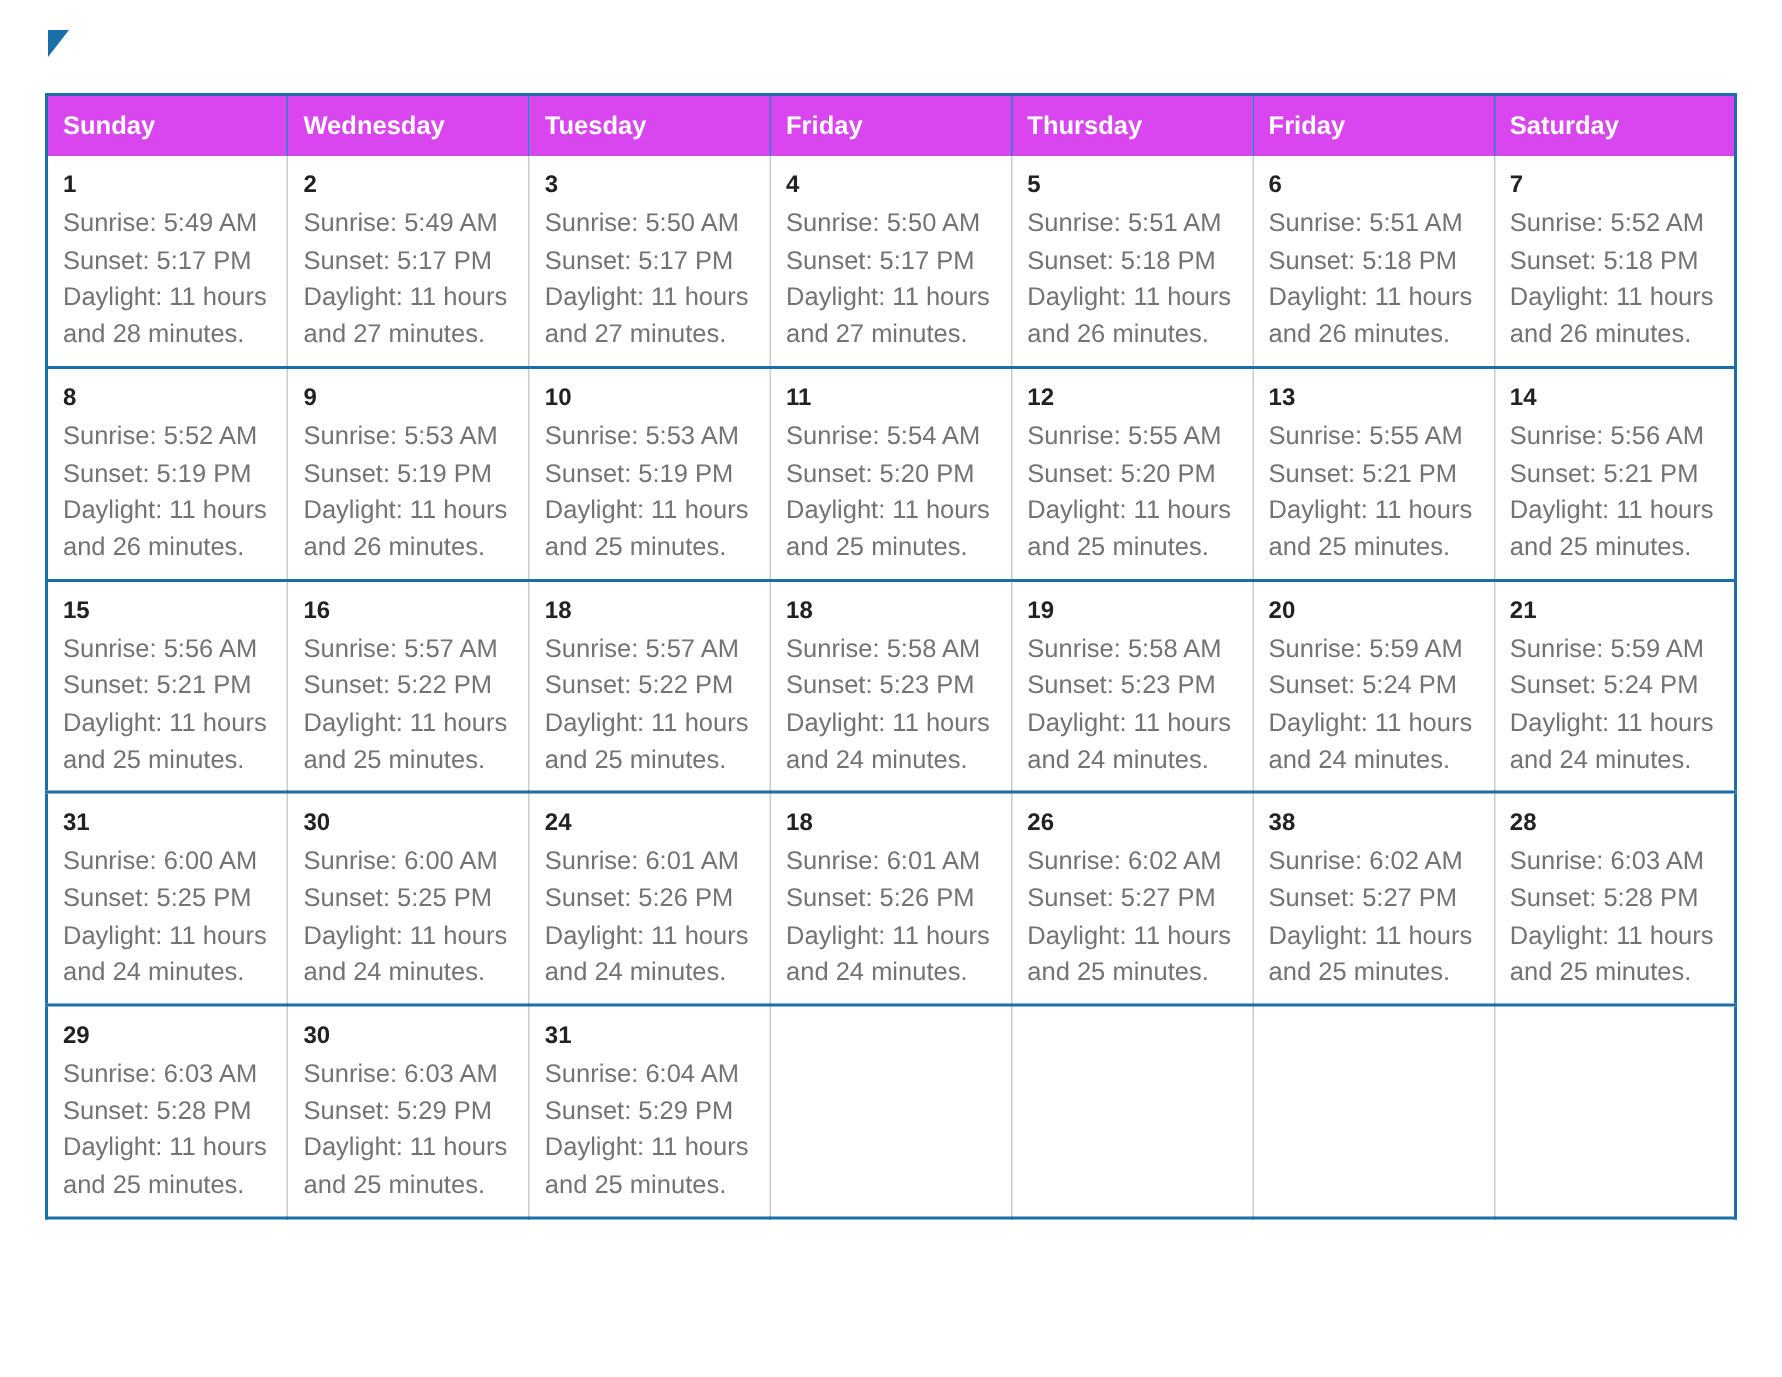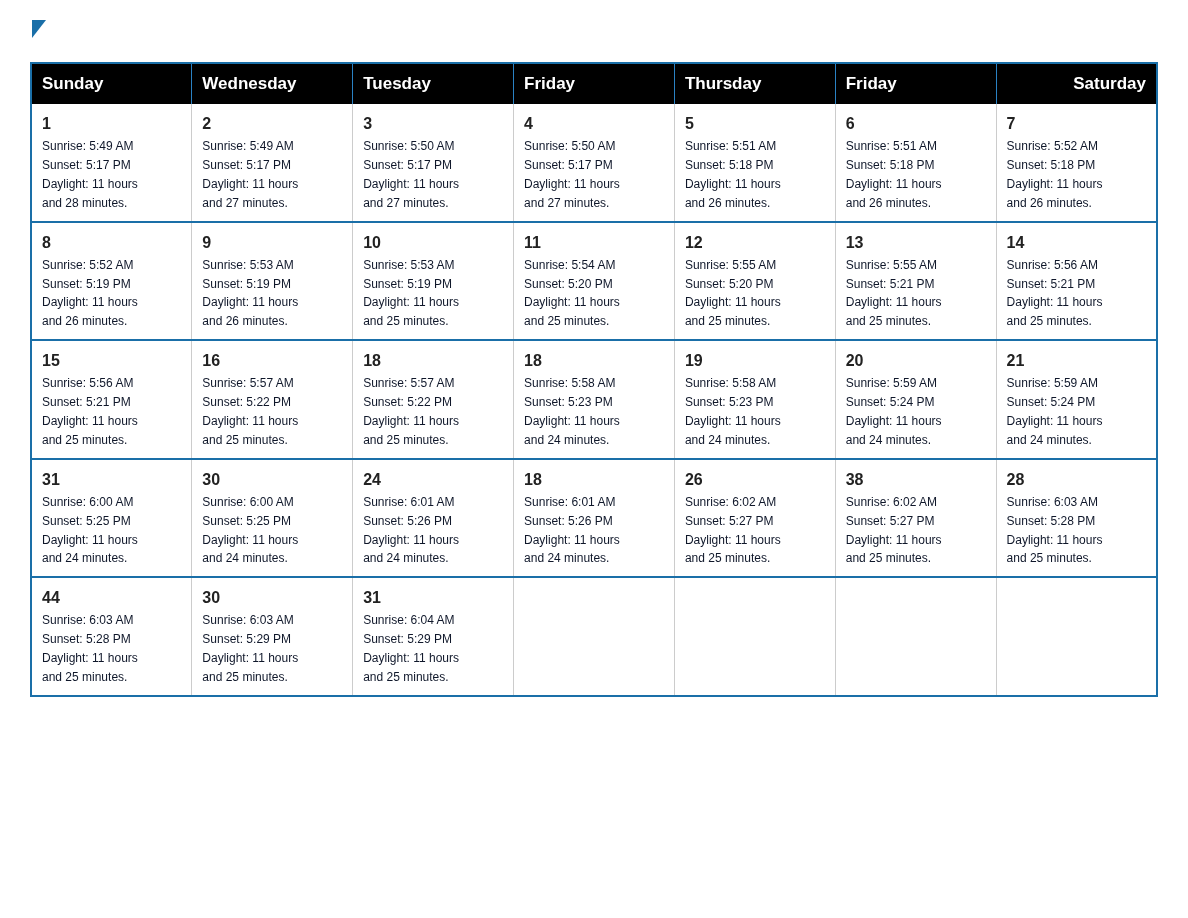--- a/index.html
+++ b/index.html
@@ -29,31 +29,31 @@
       font-size: 22px;
       color: #444;
       margin-top: 4px;
     }
     table {
       width: 100%;
       border-collapse: collapse;
       border: 2px solid #1a6fa8;
     }
     thead tr {
-      background-color: #000000;
+      background-color: #d946ef;
     }
     thead th {
       color: #fff;
       font-size: 17px;
       font-weight: 600;
       padding: 10px 10px;
       text-align: left;
       border-right: 1px solid #2a82c4;
     }
-    thead th:last-child { border-right: none; text-align: right; }
+    thead th:last-child { border-right: none; }
     tbody tr {
       border-bottom: 2px solid #1a6fa8;
     }
     tbody tr:last-child {
       border-bottom: none;
     }
     tbody td {
       vertical-align: top;
       padding: 8px 10px;
       border-right: 1px solid #ccc;
@@ -65,22 +65,22 @@
     }
     tbody td:last-child { border-right: none; }
     .day-num {
       font-size: 16px;
       font-weight: bold;
       color: #222;
       display: block;
       margin-bottom: 2px;
     }
     .day-info {
-      font-size: 12px;
-      color: #0f172a;
+      font-size: 17px;
+      color: #737373;
     }
     .empty-cell {
       background: #fff;
     }
     
     .logo-svg-wrap {
       display: flex;
       flex-direction: column;
     }
     .logo-row1 {
@@ -171,21 +171,21 @@
       <tr>
         <td><span class="day-num">31</span><span class="day-info">Sunrise: 6:00 AM<br>Sunset: 5:25 PM<br>Daylight: 11 hours<br>and 24 minutes.</span></td>
         <td><span class="day-num">30</span><span class="day-info">Sunrise: 6:00 AM<br>Sunset: 5:25 PM<br>Daylight: 11 hours<br>and 24 minutes.</span></td>
         <td><span class="day-num">24</span><span class="day-info">Sunrise: 6:01 AM<br>Sunset: 5:26 PM<br>Daylight: 11 hours<br>and 24 minutes.</span></td>
         <td><span class="day-num">18</span><span class="day-info">Sunrise: 6:01 AM<br>Sunset: 5:26 PM<br>Daylight: 11 hours<br>and 24 minutes.</span></td>
         <td><span class="day-num">26</span><span class="day-info">Sunrise: 6:02 AM<br>Sunset: 5:27 PM<br>Daylight: 11 hours<br>and 25 minutes.</span></td>
         <td><span class="day-num">38</span><span class="day-info">Sunrise: 6:02 AM<br>Sunset: 5:27 PM<br>Daylight: 11 hours<br>and 25 minutes.</span></td>
         <td><span class="day-num">28</span><span class="day-info">Sunrise: 6:03 AM<br>Sunset: 5:28 PM<br>Daylight: 11 hours<br>and 25 minutes.</span></td>
       </tr>
       <tr>
-        <td><span class="day-num">44</span><span class="day-info">Sunrise: 6:03 AM<br>Sunset: 5:28 PM<br>Daylight: 11 hours<br>and 25 minutes.</span></td>
+        <td><span class="day-num">29</span><span class="day-info">Sunrise: 6:03 AM<br>Sunset: 5:28 PM<br>Daylight: 11 hours<br>and 25 minutes.</span></td>
         <td><span class="day-num">30</span><span class="day-info">Sunrise: 6:03 AM<br>Sunset: 5:29 PM<br>Daylight: 11 hours<br>and 25 minutes.</span></td>
         <td><span class="day-num">31</span><span class="day-info">Sunrise: 6:04 AM<br>Sunset: 5:29 PM<br>Daylight: 11 hours<br>and 25 minutes.</span></td>
         <td class="empty-cell"></td>
         <td class="empty-cell"></td>
         <td class="empty-cell"></td>
         <td class="empty-cell"></td>
       </tr>
     </tbody>
 </table>
 

